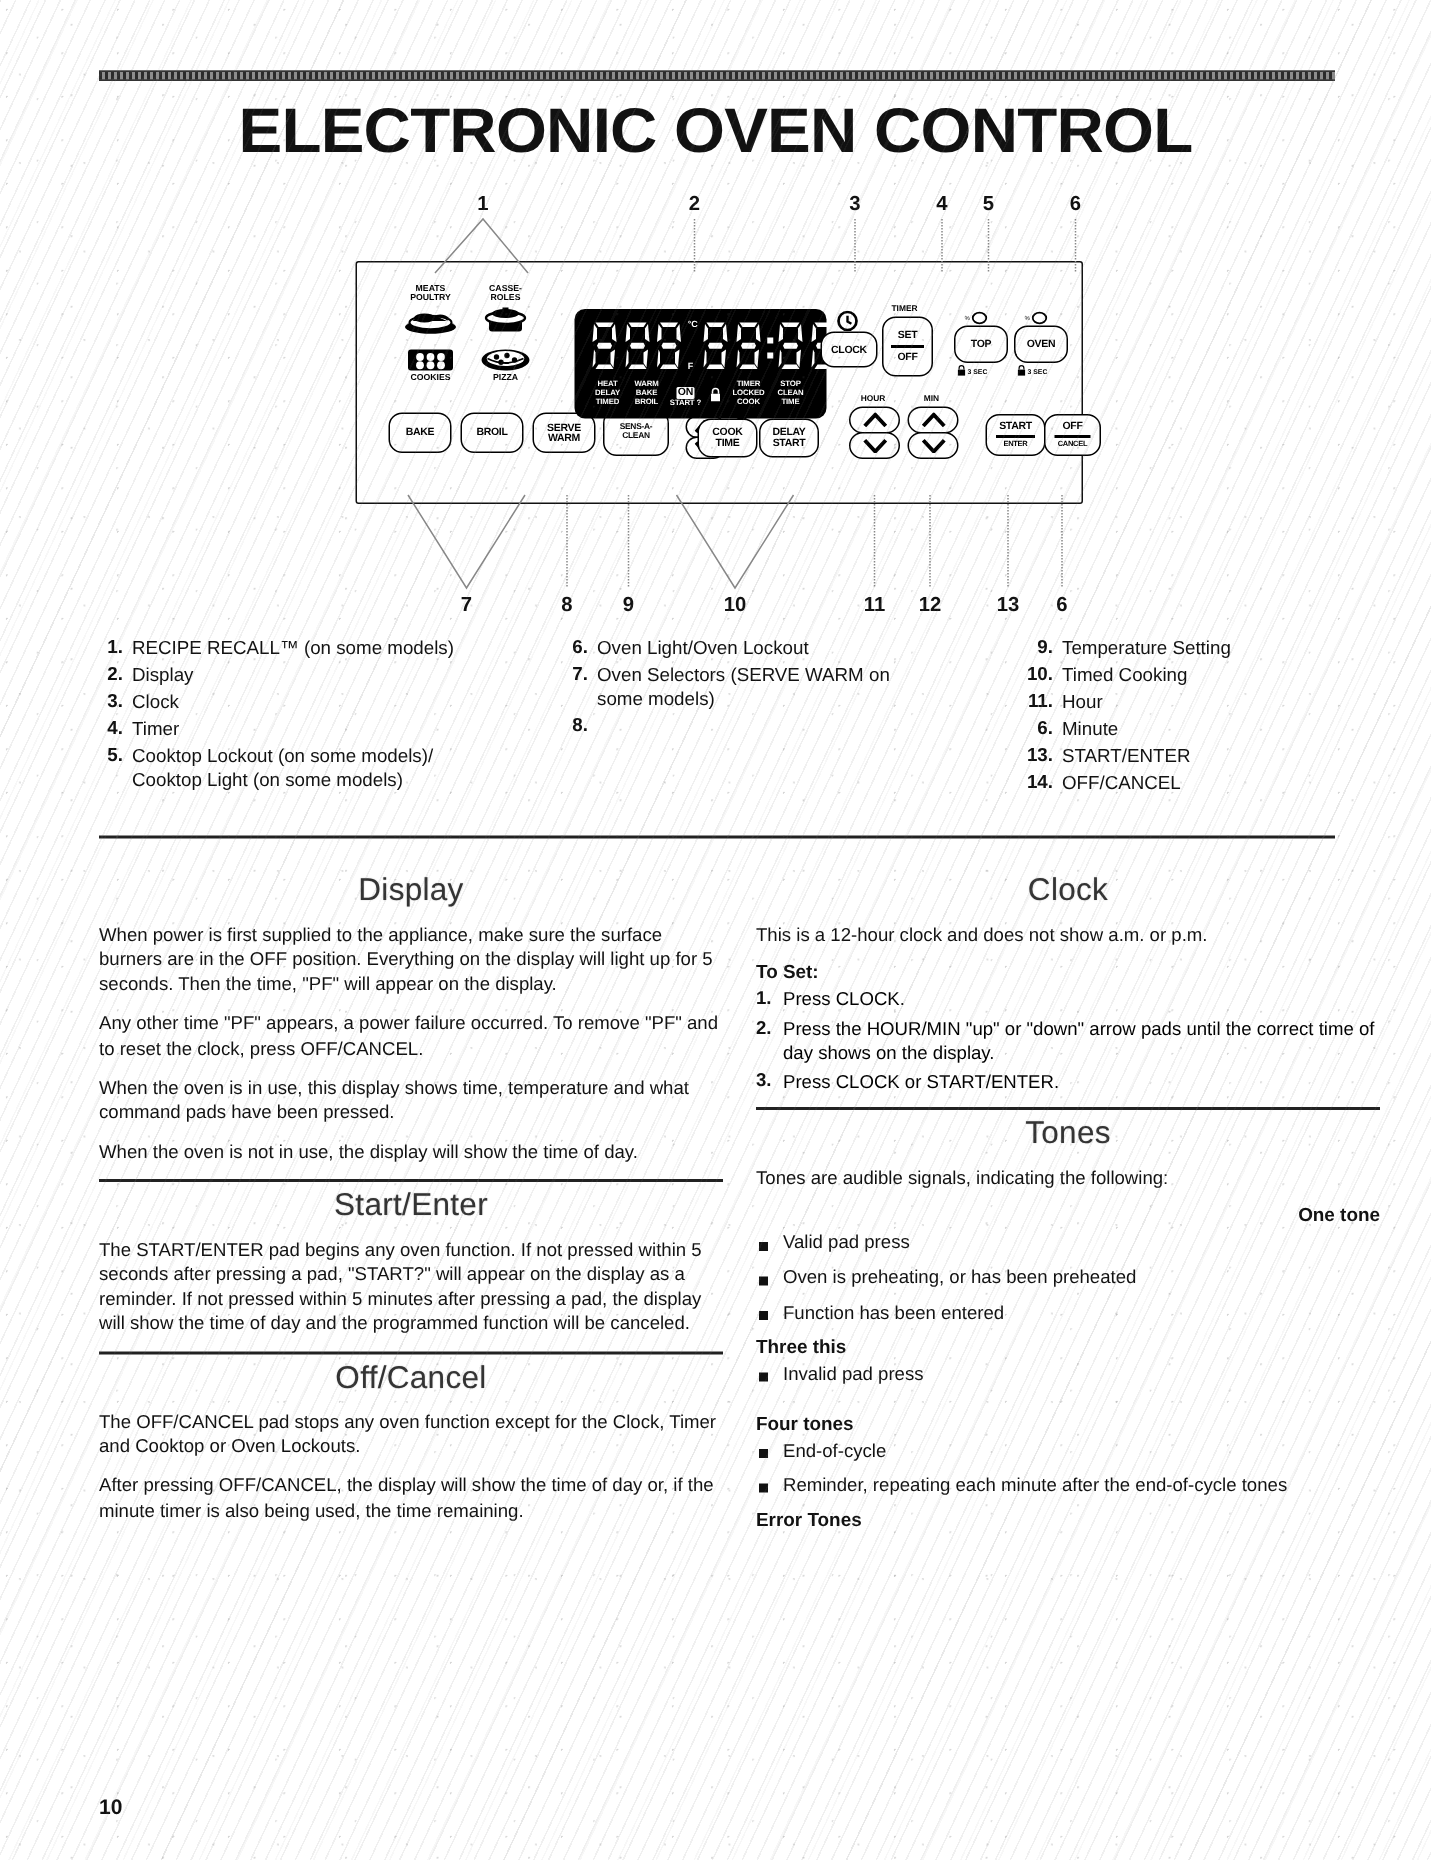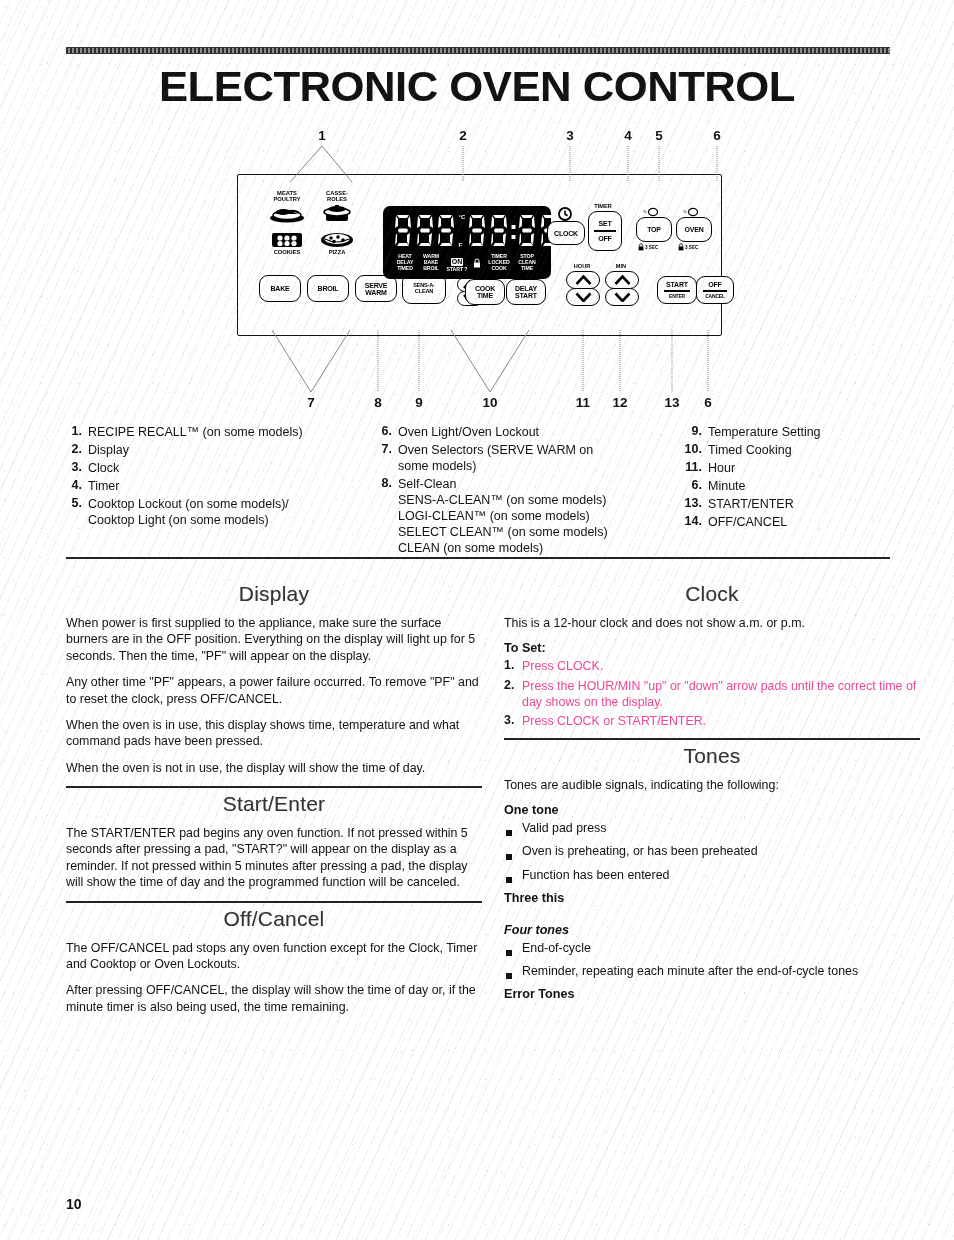--- a/index.html
+++ b/index.html
@@ -122,22 +122,22 @@
   .sec-head{
     text-align:center;font-size:21px;color:#333;font-weight:normal;
     margin:4px 0 9px 0;letter-spacing:.2px;
     text-shadow:0 0 1px rgba(0,0,0,.25);
   }
   p.body{font-size:12.4px;line-height:1.32;margin:0 0 10px 0;color:#111;}
   .hr{height:2px;background:#222;margin:9px 0 4px 0;}
   .sub-bold{font-size:12.6px;font-weight:bold;margin:2px 0 3px 0;color:#111;}
   .num-item{display:flex;margin-bottom:3px;}
   .num-item .n{font-size:12.4px;font-weight:bold;width:18px;flex:0 0 18px;color:#111;}
-  .num-item .t{font-size:12.4px;line-height:1.3;color:#ec4899;}
-  .bullet-item{display:flex;margin-bottom:7px;align-items:flex-end;}
+  .num-item .t{font-size:12.4px;line-height:1.3;color:#000000;}
+  .bullet-item{display:flex;margin-bottom:7px;align-items:center;}
   .bullet-item .sq{width:6px;height:6px;background:#111;margin:5px 10px 0 2px;flex:0 0 6px;}
   .bullet-item .t{font-size:12.4px;line-height:1.3;color:#111;}
 
   .page-num{position:absolute;left:66px;top:1196px;font-size:14px;font-weight:bold;color:#111;}
 </style>
 </head>
 <body>
 
 <div class="sheet">
 
@@ -525,27 +525,20 @@
         </div>
         <div class="leg-item">
           <div class="leg-n" style="flex-basis: 16px; width: 16px; margin-right: 6px;">7.</div>
           <div>
             <div class="leg-t">Oven Selectors (SERVE WARM on</div>
             <div class="leg-sub">some models)</div>
           </div>
         </div>
         <div class="leg-item">
           <div class="leg-n" style="flex-basis: 16px; width: 16px; margin-right: 6px;">8.</div>
-          <div>
-            <div class="leg-t">Self-Clean</div>
-            <div class="leg-sub">SENS-A-CLEAN™ (on some models)</div>
-            <div class="leg-sub">LOGI-CLEAN™ (on some models)</div>
-            <div class="leg-sub">SELECT CLEAN™ (on some models)</div>
-            <div class="leg-sub">CLEAN (on some models)</div>
-          </div>
         </div>
       </div>
     <div class="legend-col" id="legend-col3" style="left:614px;width:210px;">
         <div class="leg-item">
           <div class="leg-n" style="flex-basis: 22px; width: 22px; margin-right: 6px;">9.</div>
           <div>
             <div class="leg-t">Temperature Setting</div>
           </div>
         </div>
         <div class="leg-item">
@@ -620,35 +613,39 @@
           <div class="n">3.</div>
           <div class="t">Press CLOCK or START/ENTER.</div>
         </div>
       </div>
 
     <div class="hr"></div>
 
     <div class="sec-head">Tones</div>
     <p class="body">Tones are audible signals, indicating the following:</p>
     <div id="tone-groups">
-        <div class="sub-bold" style="margin-top: 8px;">One tone</div>
+        <div class="sub-bold" style="margin-top: 8px; text-align: right;">One tone</div>
         <div class="bullet-item">
           <div class="sq"></div>
           <div class="t">Valid pad press</div>
         </div>
         <div class="bullet-item">
           <div class="sq"></div>
           <div class="t">Oven is preheating, or has been preheated</div>
         </div>
         <div class="bullet-item">
           <div class="sq"></div>
           <div class="t">Function has been entered</div>
         </div>
         <div class="sub-bold" style="margin-top: 8px;">Three this</div>
-        <div class="sub-bold" style="margin-top: 18px; font-style: italic;">Four tones</div>
+        <div class="bullet-item">
+          <div class="sq"></div>
+          <div class="t">Invalid pad press</div>
+        </div>
+        <div class="sub-bold" style="margin-top: 18px;">Four tones</div>
         <div class="bullet-item">
           <div class="sq"></div>
           <div class="t">End-of-cycle</div>
         </div>
         <div class="bullet-item">
           <div class="sq"></div>
           <div class="t">Reminder, repeating each minute after the end-of-cycle tones</div>
         </div>
       </div>
 

